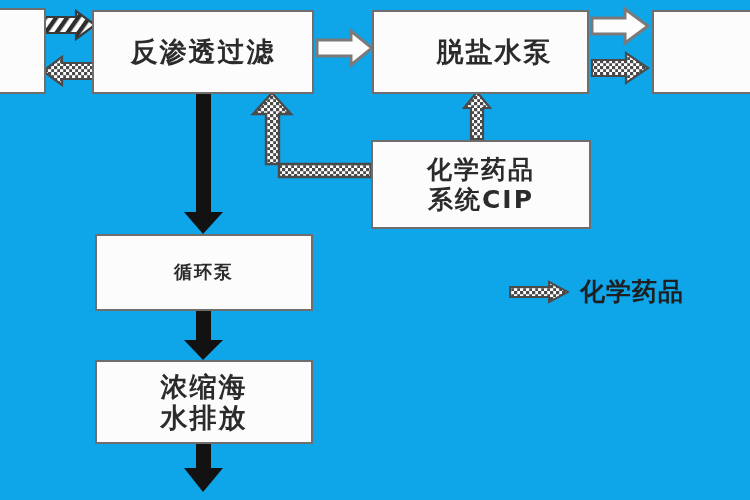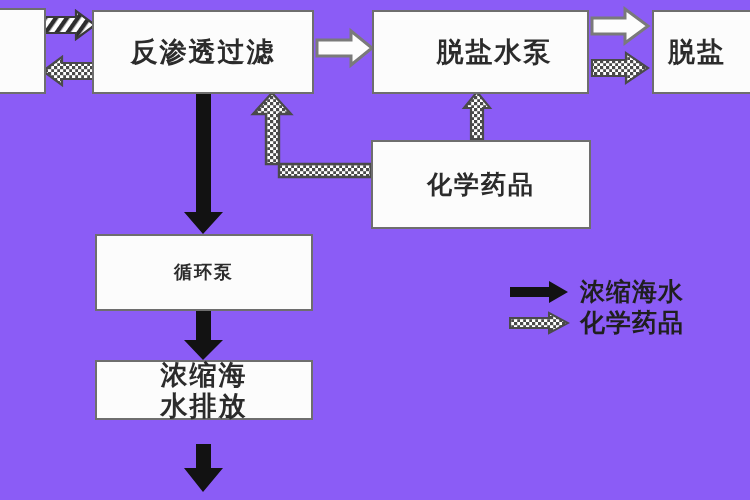--- a/index.html
+++ b/index.html
@@ -5,21 +5,21 @@
   html,body{margin:0;padding:0;}
   body{
     width:750px;height:500px;
     background:#fbfbfb;
     font-family:"DejaVu Sans", sans-serif;
     overflow:hidden;
   }
   #diagram{
     position:relative;
     width:750px;height:500px;
-    background:#8b5cf6;
+    background:#0ea5e9;
   }
   svg.layer{
     position:absolute;left:0;top:0;
     width:750px;height:500px;
     pointer-events:none;
   }
   .node{
     position:absolute;
     box-sizing:border-box;
     border:2px solid #6e6e6e;
@@ -35,21 +35,21 @@
     line-height:1.15;
   }
   .node span{display:block;}
   .n-ro{left:92px;top:10px;width:222px;height:84px;font-size:27px;}
   .n-pump{left:372px;top:10px;width:217px;height:84px;font-size:27px;padding-left:28px;}
   .n-outlet{left:652px;top:10px;width:120px;height:84px;font-size:27px;
             justify-content:flex-start;padding-left:14px;}
   .n-outlet .two{line-height:1.08;text-align:left;}
   .n-left{left:-46px;top:8px;width:92px;height:86px;font-size:20px;}
   .n-circ{left:95px;top:234px;width:218px;height:77px;font-size:18px;}
-  .n-disc{left:95px;top:360px;width:218px;height:60px;font-size:27px;align-items:center;}
+  .n-disc{left:95px;top:360px;width:218px;height:84px;font-size:27px;align-items:center;}
   .n-cip{left:371px;top:140px;width:220px;height:89px;font-size:25px;
          flex-direction:column;line-height:1.2;}
 
   .legend{
     position:absolute;
     left:508px;top:276px;
     width:240px;
   }
   .legend-row{
     display:flex;align-items:center;
@@ -137,49 +137,43 @@
   <div class="node n-ro">
     <span>反渗透过滤</span>
   </div>
 
   <div class="node n-pump">
     <span>脱盐水泵</span>
   </div>
 
   <div class="node n-outlet">
     <div class="two">
-      <span>脱盐</span>
     </div>
   </div>
 
   <div class="node n-cip">
     <span>化学药品</span>
+    <span>系统CIP</span>
   </div>
 
   <div class="node n-circ">
     <span>循环泵</span>
   </div>
 
   <div class="node n-disc">
     <div>
       <span>浓缩海</span>
       <span>水排放</span>
     </div>
   </div>
 
   <div class="legend">
 
 
 
-    <div class="legend-row">
-      <svg class="legend-sym" viewBox="0 0 62 26" xmlns="http://www.w3.org/2000/svg">
-        <polygon points="2,8 41,8 41,2 60,13 41,24 41,18 2,18" fill="#121212"></polygon>
-      </svg>
-      <span class="legend-label">浓缩海水</span>
-    </div>
 
     <div class="legend-row">
       <svg class="legend-sym" viewBox="0 0 62 26" xmlns="http://www.w3.org/2000/svg">
         <defs>
           <pattern id="lgChem" width="6" height="6" patternUnits="userSpaceOnUse">
             <rect width="6" height="6" fill="#ffffff"></rect>
             <rect width="3.2" height="3.2" fill="#4a4a4a"></rect>
             <rect x="3.2" y="3.2" width="2.8" height="2.8" fill="#4a4a4a"></rect>
           </pattern>
         </defs>

